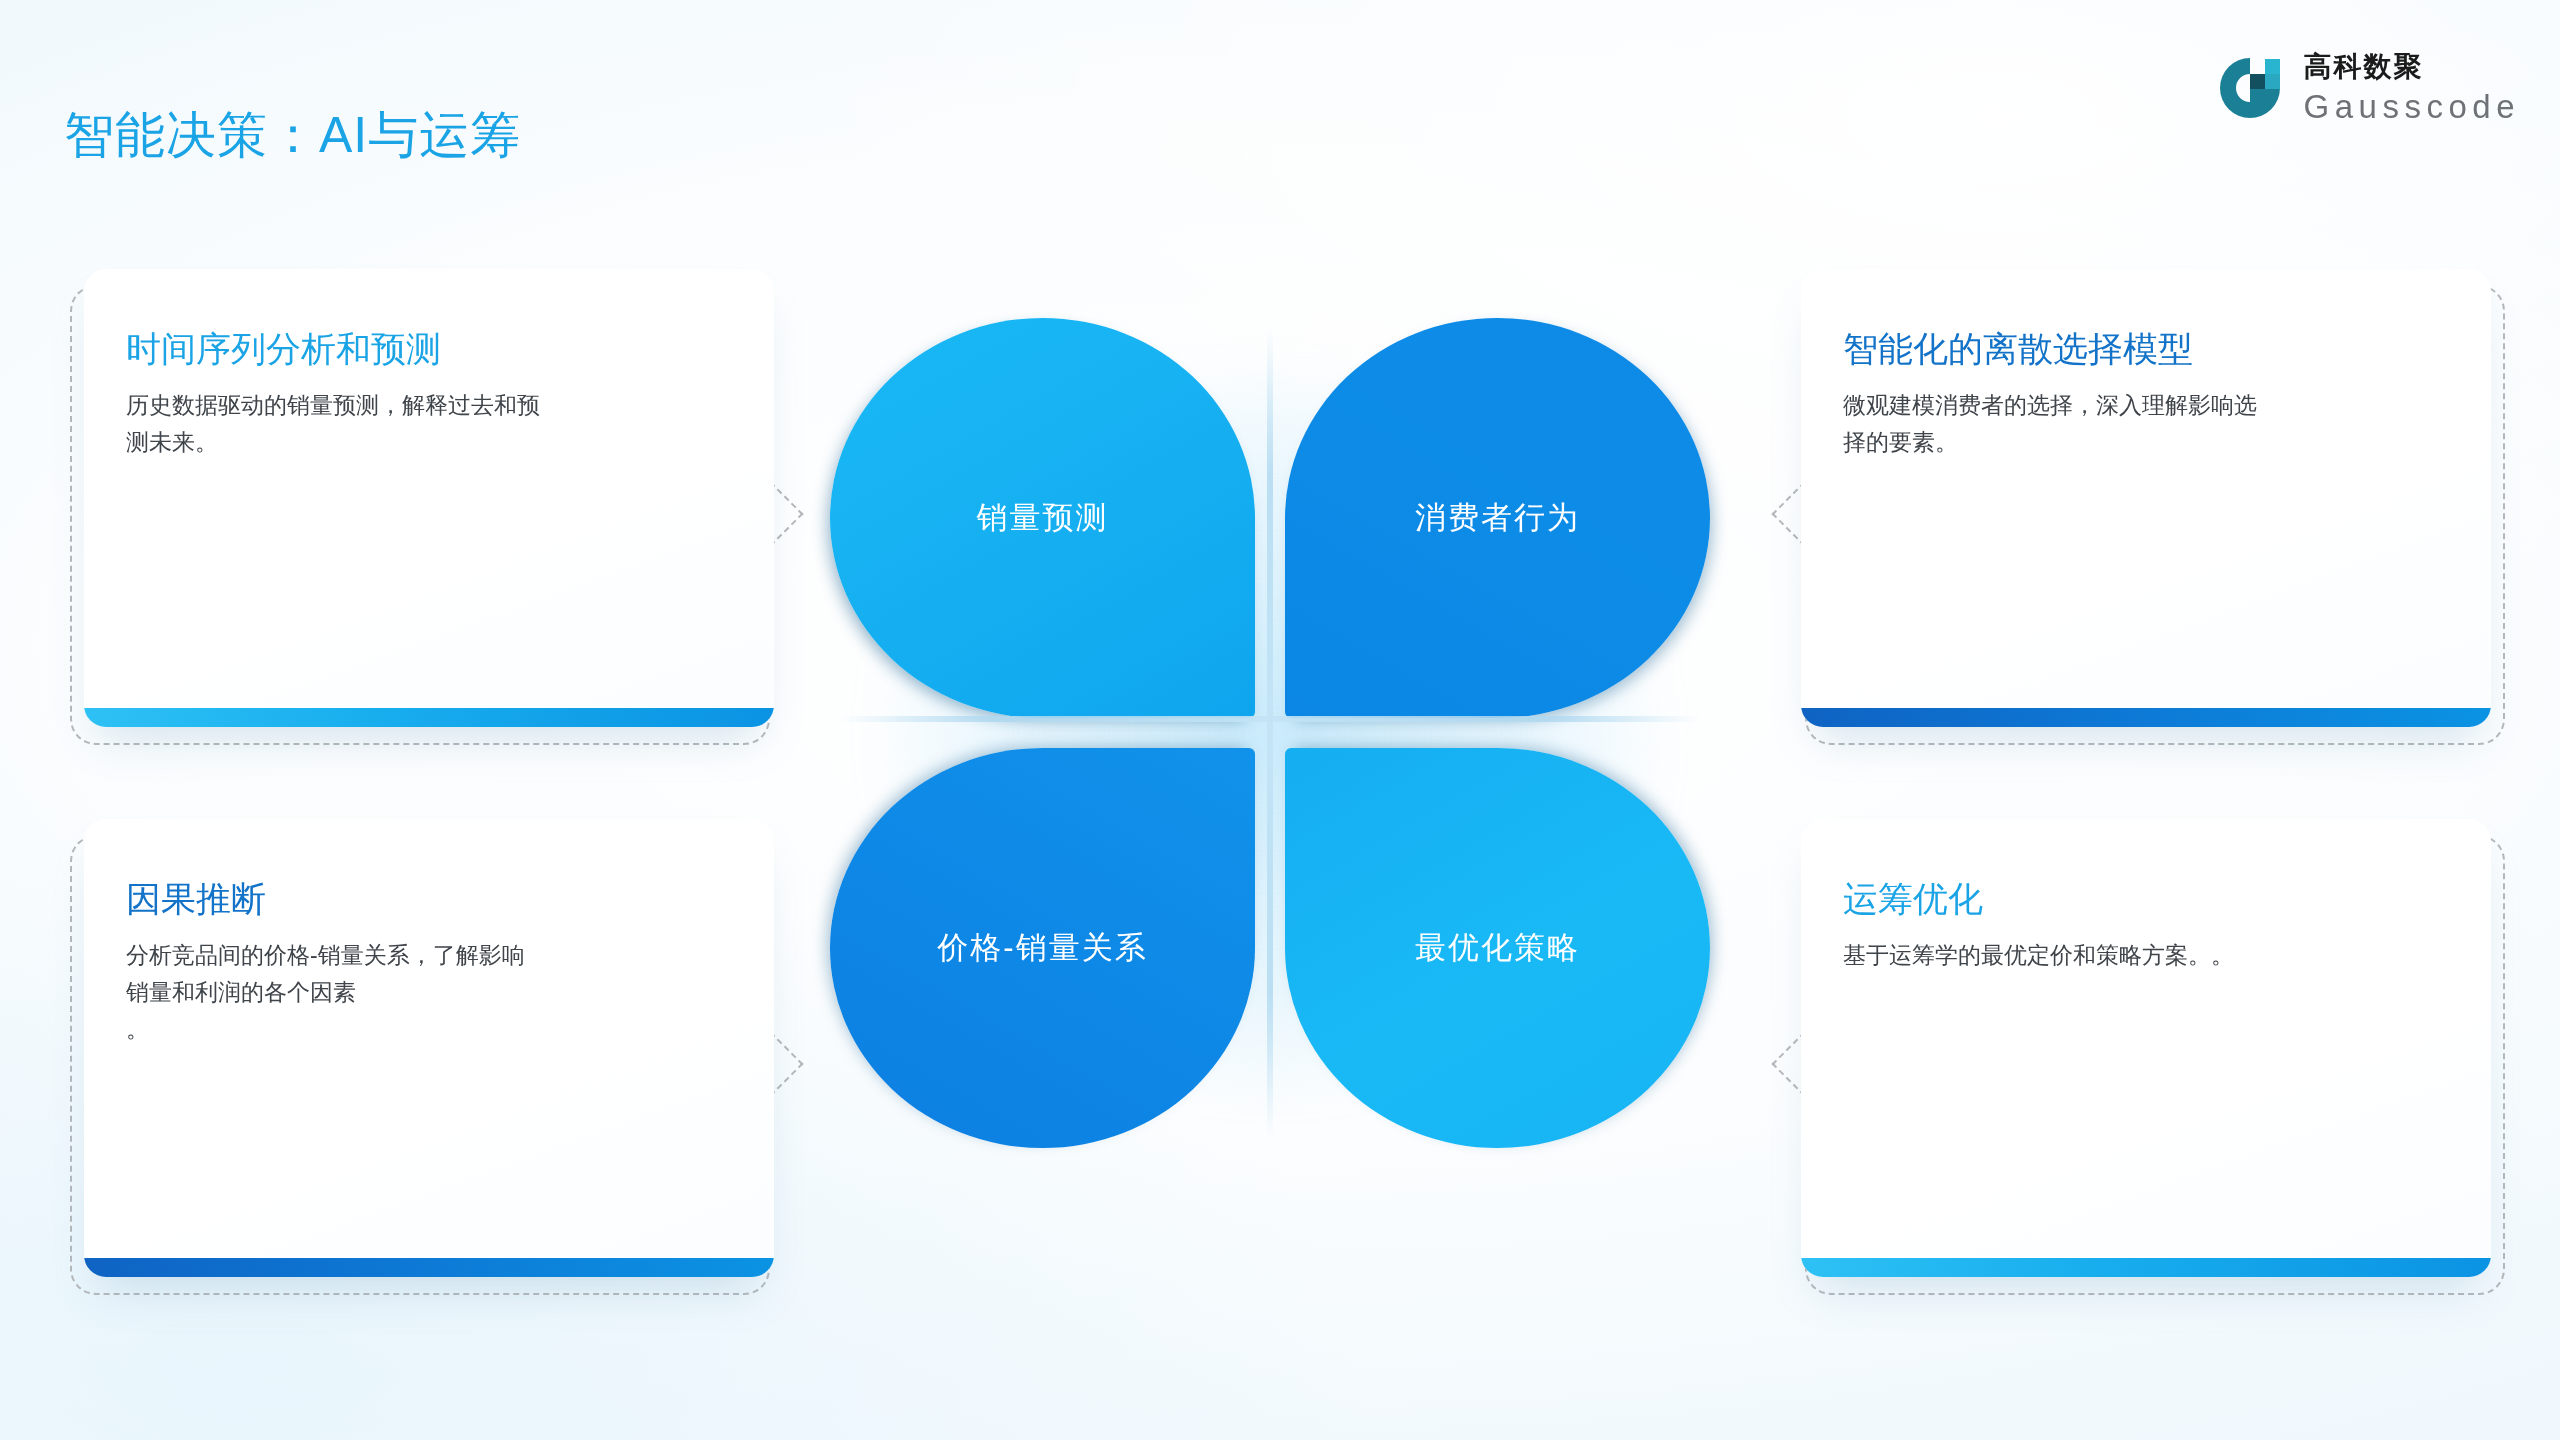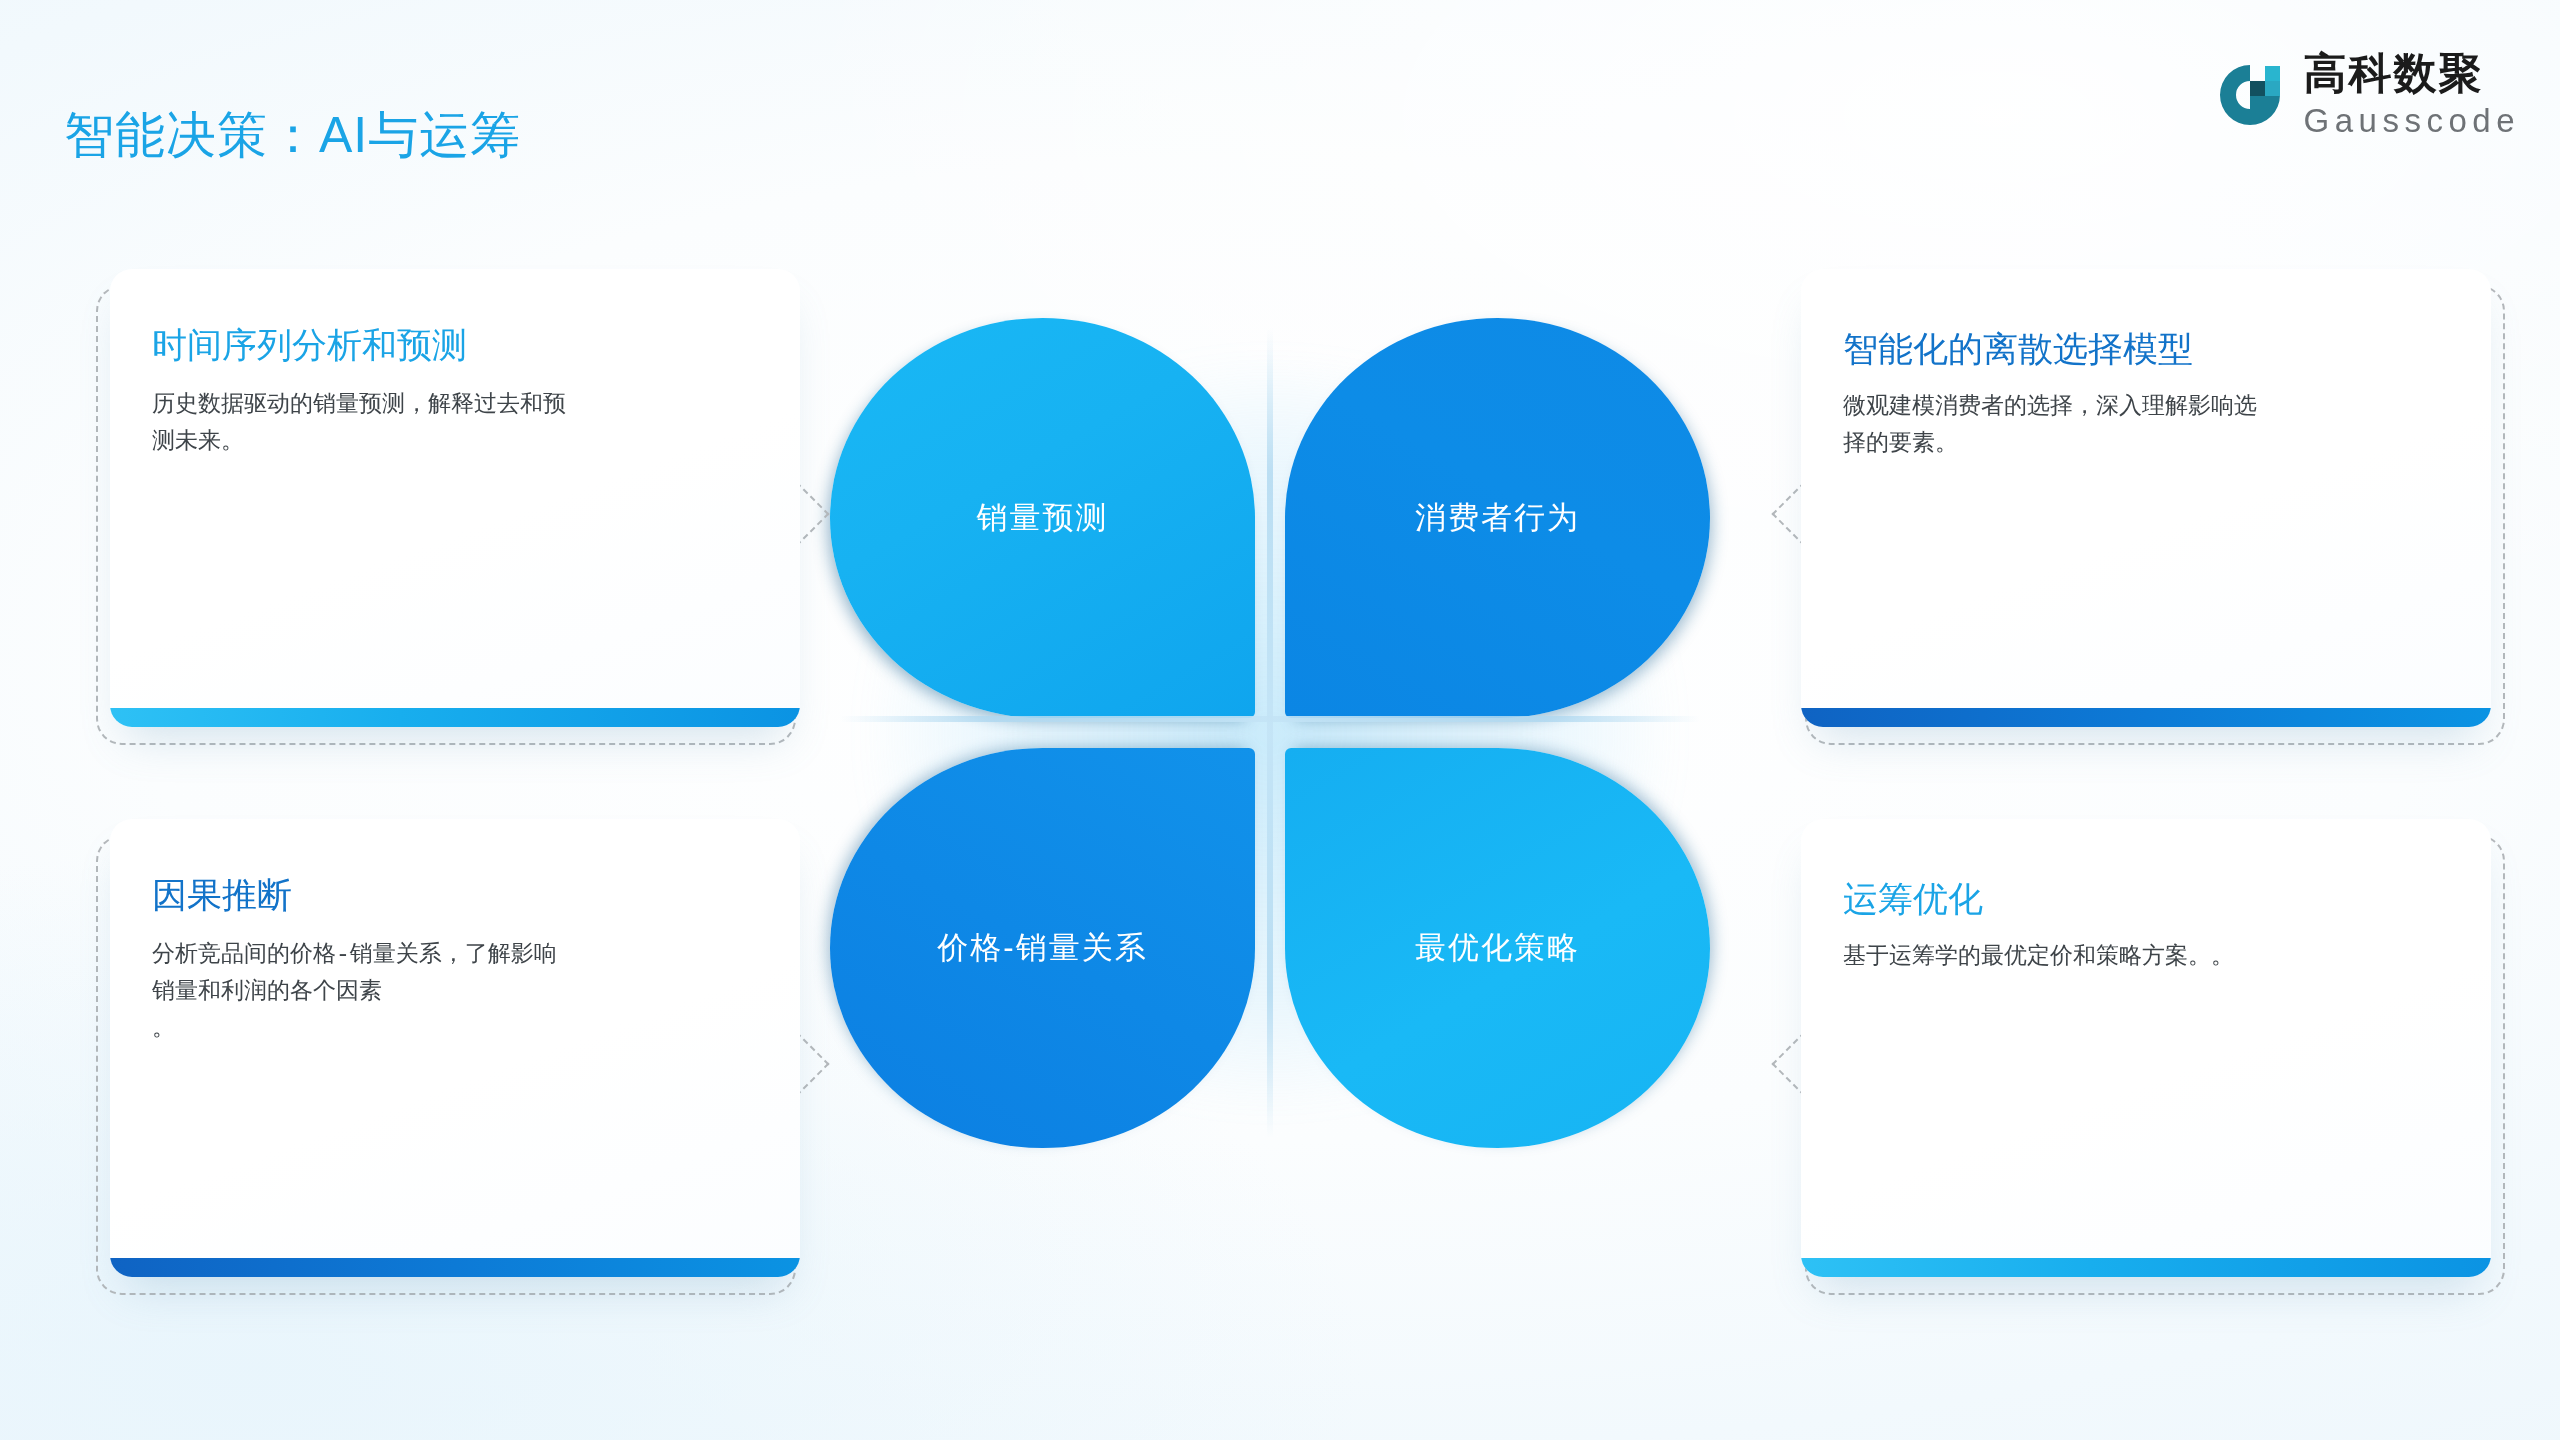--- a/index.html
+++ b/index.html
@@ -60,40 +60,40 @@
     height: 72px;
     position: relative;
     flex: none;
   }
   .logo-text {
     display: flex;
     flex-direction: column;
     line-height: 1;
   }
   .logo-cn {
-    font-size: 43px;
+    font-size: 28px;
     font-weight: bold;
     color: #1b1b1b;
     letter-spacing: 2px;
   }
   .logo-en {
     font-size: 33px;
     color: #6e7276;
     letter-spacing: 5.5px;
     margin-top: 9px;
   }
 
   
   .card {
     position: absolute;
     width: 700px;
     height: 460px;
     z-index: 4;
   }
-  .card.left  { left: 96px; font-family: Liberation Mono, monospace; }
+  .card.left  { left: 70px; }
   .card.right { left: 1805px; }
   .card.top    { top: 285px; }
   .card.bottom { top: 835px; }
 
   .card-dash {
     position: absolute;
     inset: 0;
     border: 2px dashed #b4b8bb;
     border-radius: 26px;
     box-sizing: border-box;

